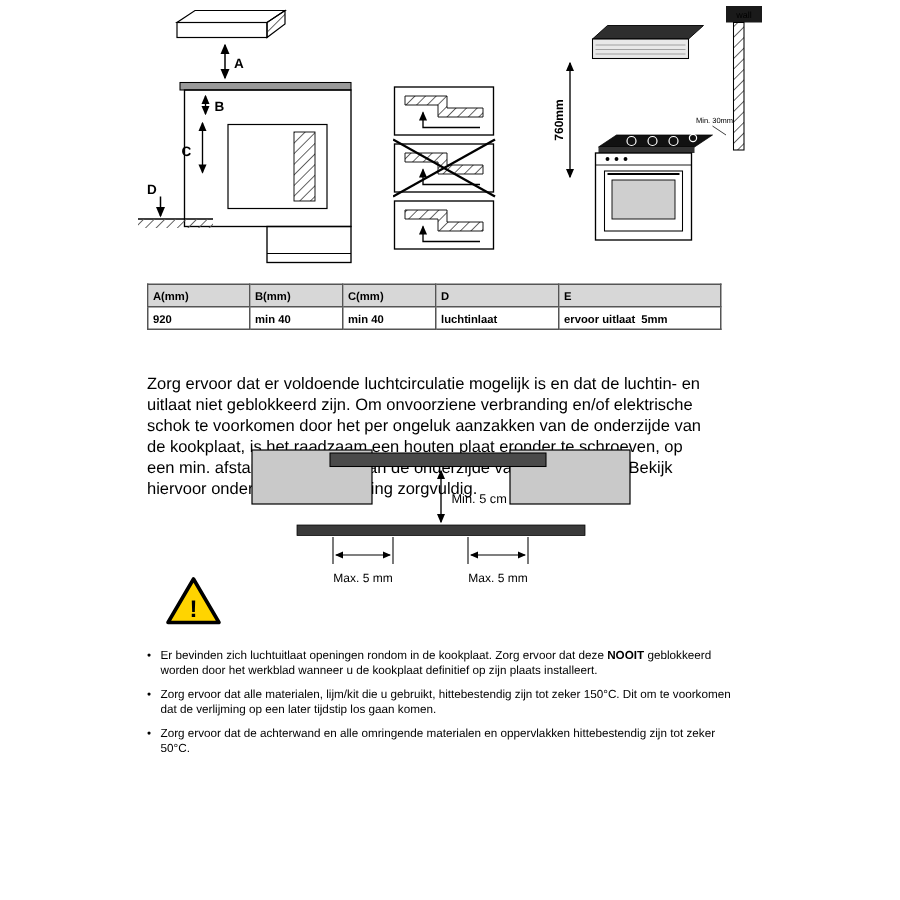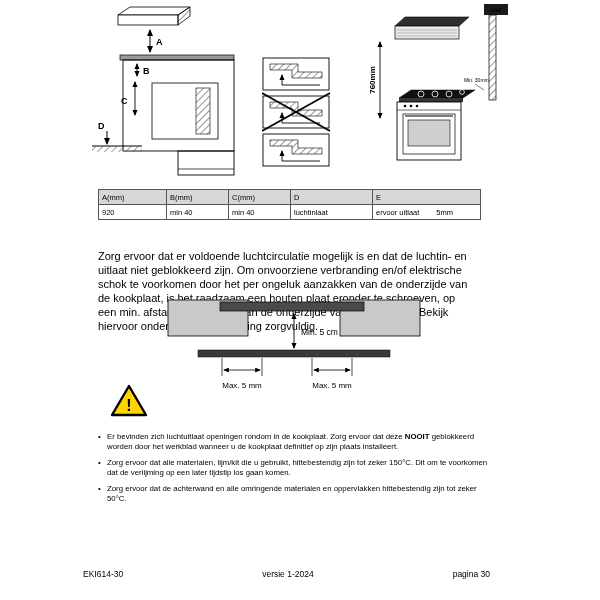--- a/index.html
+++ b/index.html
@@ -1,23 +1,23 @@
 <!DOCTYPE html>
 <html><head>
 <meta charset="utf-8">
 <style>
   html,body{margin:0;padding:0}
   body{width:600px;height:600px;background:#fff;color:#000;font-family:"Liberation Sans",sans-serif}
   .page{position:relative;width:600px;height:600px;background:#fff;overflow:hidden}
   .abs{position:absolute}
   svg text{font-family:"Liberation Sans",sans-serif;fill:#000}
   .tbl{position:absolute;left:98px;top:189px;border-collapse:collapse;table-layout:fixed;width:382px}
-  .tbl th,.tbl td{border:1px solid #555;font-size:7.5px;font-weight:normal;text-align:left;padding:1px 3px;height:12px;white-space:nowrap;overflow:hidden}
+  .tbl th,.tbl td{border:1px solid #555;font-size:7.5px;font-weight:bold;text-align:left;padding:1px 3px;height:12px;white-space:nowrap;overflow:hidden}
   .tbl th{background:#d7d7d7}
-  .e2{margin-left:17px}
+  .e2{margin-left:4px}
   .warn-title{left:98px;top:237px;font-size:7.8px;font-weight:bold}
   .body-text{left:98px;top:249px;width:378px;font-size:11px;line-height:1.28}
   .bullets{left:98px;top:432px;width:392px;font-size:7.8px;line-height:1.28}
   .bullet{display:flex;margin-bottom:6px}
   .bm{width:9px;flex:0 0 9px}
   .bt{flex:1}
   .footer{left:83px;top:569px;width:407px;display:flex;justify-content:space-between;font-size:8.5px}
   .d-left{left:90px;top:3px}
   .d-mid{left:262px;top:57px}
   .d-right{left:363px;top:2px}
@@ -186,19 +186,14 @@
     <div class="bullet">
       <span class="bm">•</span>
       <span class="bt">Zorg ervoor dat alle materialen, lijm/kit die u gebruikt, hittebestendig zijn tot zeker 150°C. Dit om te voorkomen dat de verlijming op een later tijdstip los gaan komen.</span>
     </div>
     <div class="bullet">
       <span class="bm">•</span>
       <span class="bt">Zorg ervoor dat de achterwand en alle omringende materialen en oppervlakken hittebestendig zijn tot zeker 50°C.</span>
     </div>
   </div>
 
-  <div class="abs footer">
-    <span>EKI614-30</span>
-    <span>versie 1-2024</span>
-    <span>pagina 30</span>
-  </div>
 
 </div>
 
 </body></html>

